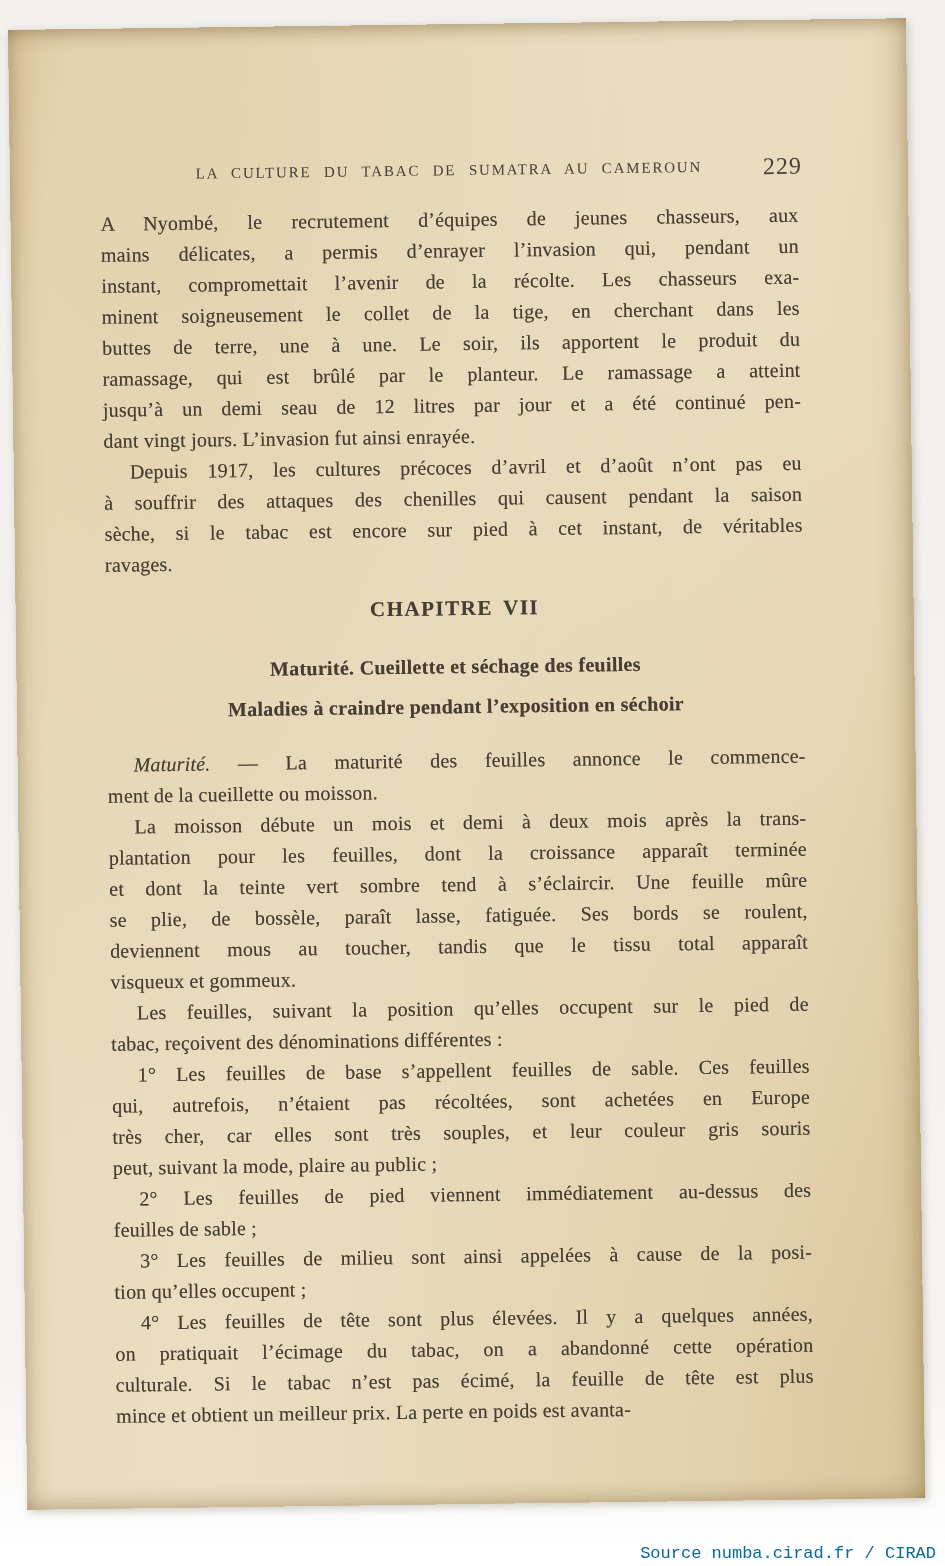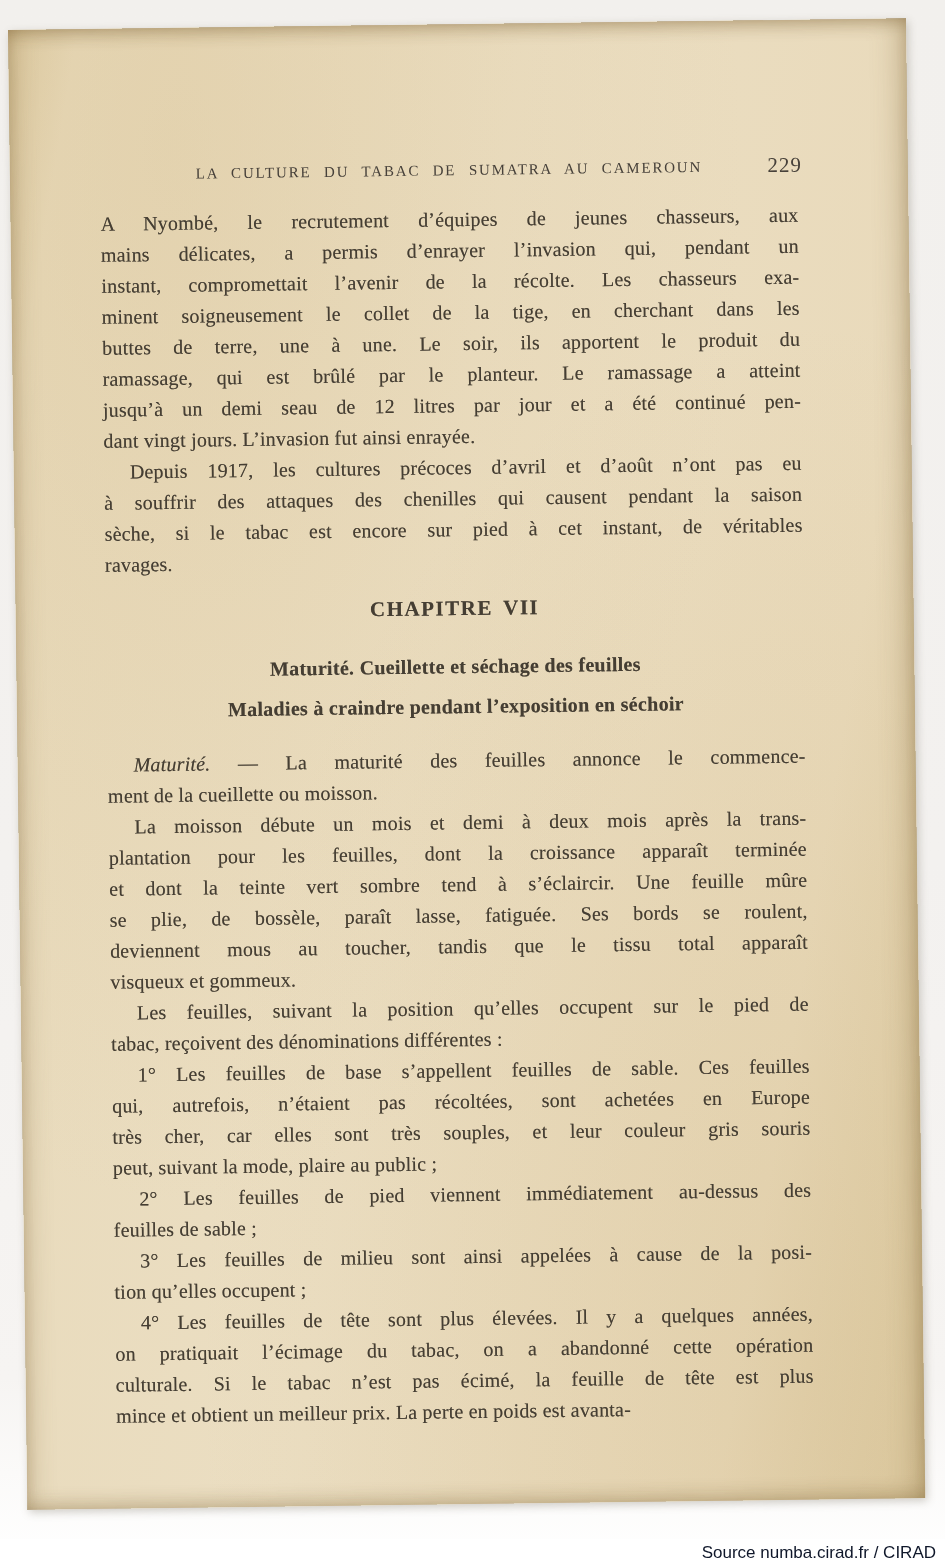--- a/index.html
+++ b/index.html
@@ -38,21 +38,21 @@
     text-align: center;
     font-size: 15px;
     letter-spacing: 1.8px;
     word-spacing: 7px;
     white-space: nowrap;
     color: #47413a;
   }
   .pagenum {
     position: absolute;
     right: -4px; top: -5px;
-    font-size: 21px;
+    font-size: 24px;
     letter-spacing: 1px;
     word-spacing: 0;
   }
 
   
   .body-col {
     margin: 25px 110px 0 90px;
     font-size: 20px;
     line-height: 31px;
     letter-spacing: 0.2px;
@@ -88,23 +88,23 @@
   
   .footer-bar {
     position: absolute;
     left: 0; right: 0; bottom: 0;
     height: 27px;
     background: #ffffff;
   }
   .footer-credit {
     position: absolute;
     right: 9px; bottom: 3px;
-    font-family: Liberation Sans, sans-serif;
+    font-family: Liberation Mono, monospace;
     font-size: 17px;
-    color: #0f172a;
+    color: #0369a1;
   }
 </style>
 </head>
 <body>
 
 <div class="page">
 
   <div class="runhead">
     <span>LA CULTURE DU TABAC DE SUMATRA AU CAMEROUN</span>
     <span class="pagenum">229</span>

